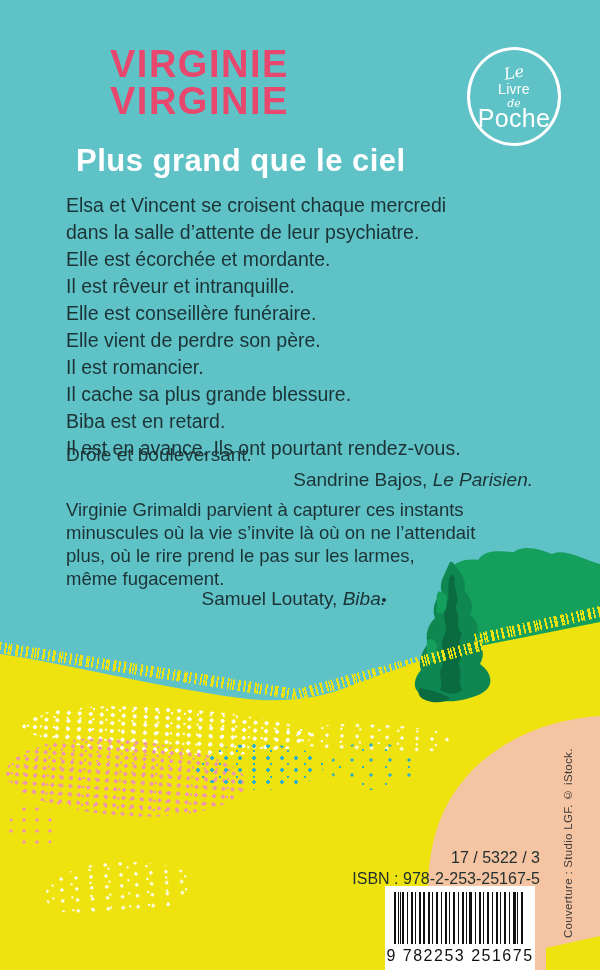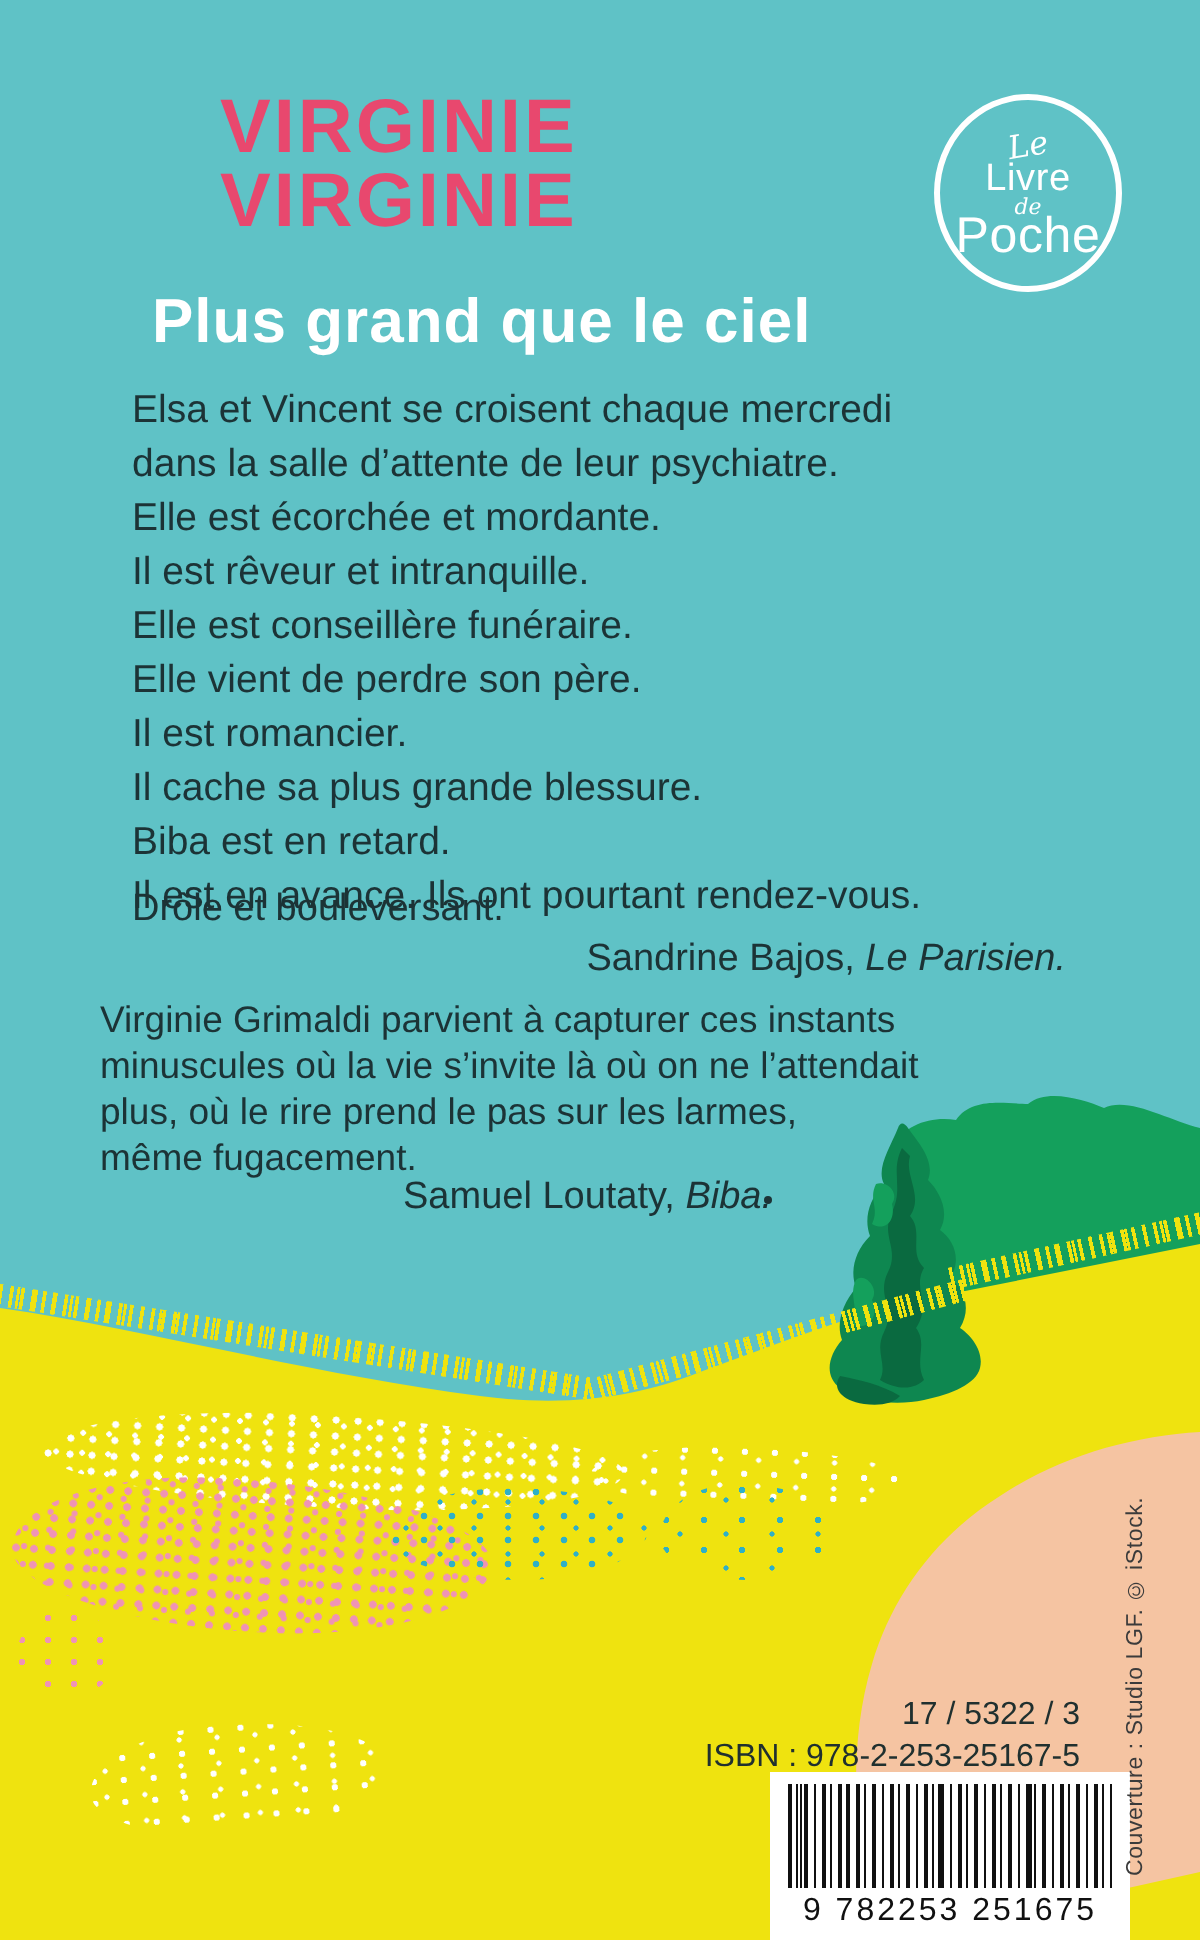--- a/index.html
+++ b/index.html
@@ -13,33 +13,33 @@
 
   
   .author{position:absolute;left:68px;top:46px;color:var(--pink,#e8486e);
     font-size:38px;font-weight:bold;line-height:37px;letter-spacing:1.5px;z-index:3;margin-left:42px;}
   .title{position:absolute;left:66px;top:133px;color:var(--white,#fff);
     font-size:31px;font-weight:bold;letter-spacing:0.5px;margin:10px;z-index:3;}
   .synopsis{position:absolute;left:66px;top:192px;color:var(--text_dark,#1c3336);
     font-size:19.5px;line-height:27px;z-index:3;}
   .quote{position:absolute;color:var(--text_dark,#1c3336);z-index:3;}
   .q1{left:66px;top:444px;font-size:19px;}
-  .q2{left:50px;top:498px;font-size:18.5px;line-height:23px;}
+  .q2{left:66px;top:498px;font-size:18.5px;line-height:23px;}
   .attribution{position:absolute;color:var(--text_dark,#1c3336);font-size:19px;z-index:3;}
   .a1{left:66px;top:469px;width:467px;text-align:right;}
   .a2{left:66px;top:588px;width:320px;text-align:right;}
   .attribution .pub{font-style:italic;}
 
   
   .logo{position:absolute;left:467px;top:47px;width:88px;height:93px;
     border:3.5px solid var(--white,#fff);border-radius:50%;z-index:3;
     display:flex;flex-direction:column;align-items:center;justify-content:center;
     color:var(--white,#fff);text-align:center;}
   .logo .le{font-family:"DejaVu Serif",serif;font-style:italic;font-size:16px;line-height:14px;transform:rotate(-10deg);}
-  .logo .livre{font-size:19px;line-height:19px;letter-spacing:0.3px;}
+  .logo .livre{font-size:14px;line-height:19px;letter-spacing:0.3px;}
   .logo .de{font-family:"DejaVu Serif",serif;font-style:italic;font-size:11px;line-height:10px;}
   .logo .poche{font-size:25px;line-height:19px;letter-spacing:0.3px;}
 
   
   .scene{position:absolute;left:0;top:540px;width:600px;height:430px;z-index:1;}
   .scene .hill{fill:var(--hill_green,#14a05c);}
   .scene .field{fill:var(--yellow,#efe30f);}
   .scene .tree{fill:var(--tree_green,#0e8750);}
   .scene .tshadow{fill:var(--tree_shadow,#0a6a40);}
   .scene .tlight{fill:var(--hill_green,#14a05c);}
@@ -83,21 +83,21 @@
   .fw2{left:295px;top:724px;width:160px;height:30px;transform:rotate(2deg);}
   .fp1{left:6px;top:740px;width:240px;height:76px;transform:rotate(4deg);}
   .fp2{left:8px;top:806px;width:52px;height:42px;}
   .fb1{left:196px;top:744px;width:128px;height:46px;}
   .fb2{left:330px;top:742px;width:86px;height:48px;}
   .fw3{left:45px;top:862px;width:148px;height:55px;transform:rotate(-4deg);}
 
   
   .code-block{position:absolute;left:340px;top:847px;width:200px;text-align:right;
     color:#20302f;font-size:16px;line-height:21px;z-index:5;}
-  .barcode{position:absolute;left:385px;top:886px;width:180px;height:84px;
+  .barcode{position:absolute;left:385px;top:886px;width:150px;height:84px;
     background:var(--white,#fff);z-index:5;}
   .bars{margin:6px 9px 0 9px;height:52px;background-color:var(--white,#fff);
     background-image:
       repeating-linear-gradient(90deg,#101010 0 2px,transparent 2px 4px,#101010 4px 5px,transparent 5px 8px,#101010 8px 10px,transparent 10px 13px,#101010 13px 14px,transparent 14px 17px),
       repeating-linear-gradient(90deg,transparent 0 6px,#101010 6px 7px,transparent 7px 23px);}
   .barcode-num{margin-top:3px;text-align:center;color:#101010;
     font-size:16px;letter-spacing:1.5px;}
   .credit{position:absolute;left:562px;top:720px;height:218px;z-index:5;
     writing-mode:vertical-rl;transform:rotate(180deg);
     color:var(--credit_gray,#3b3b3b);font-size:11.5px;letter-spacing:0.3px;

